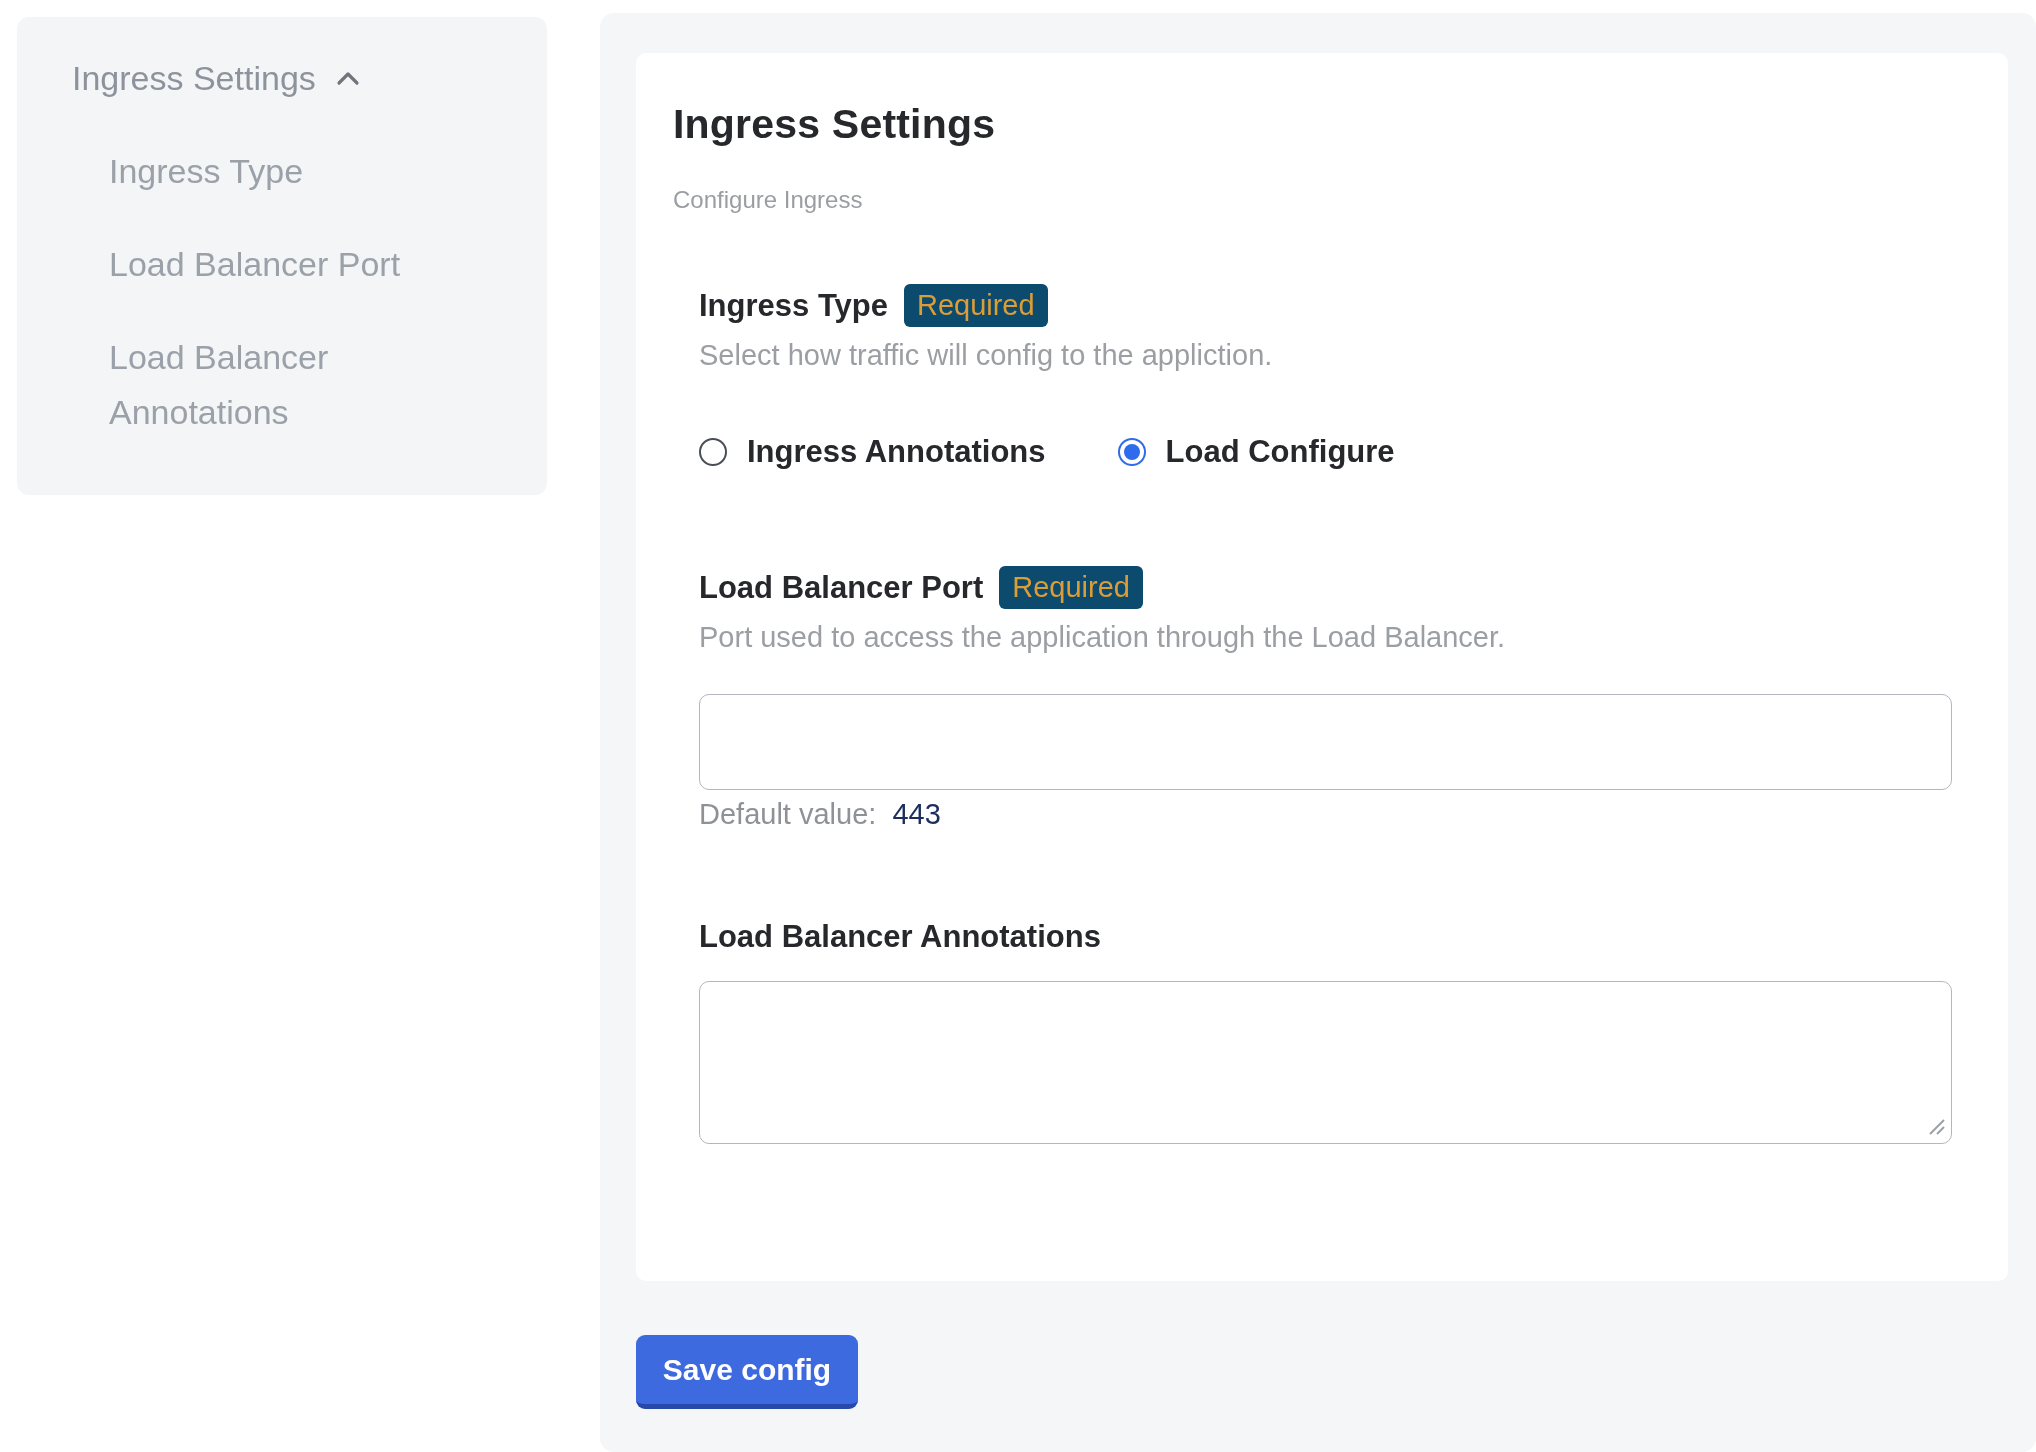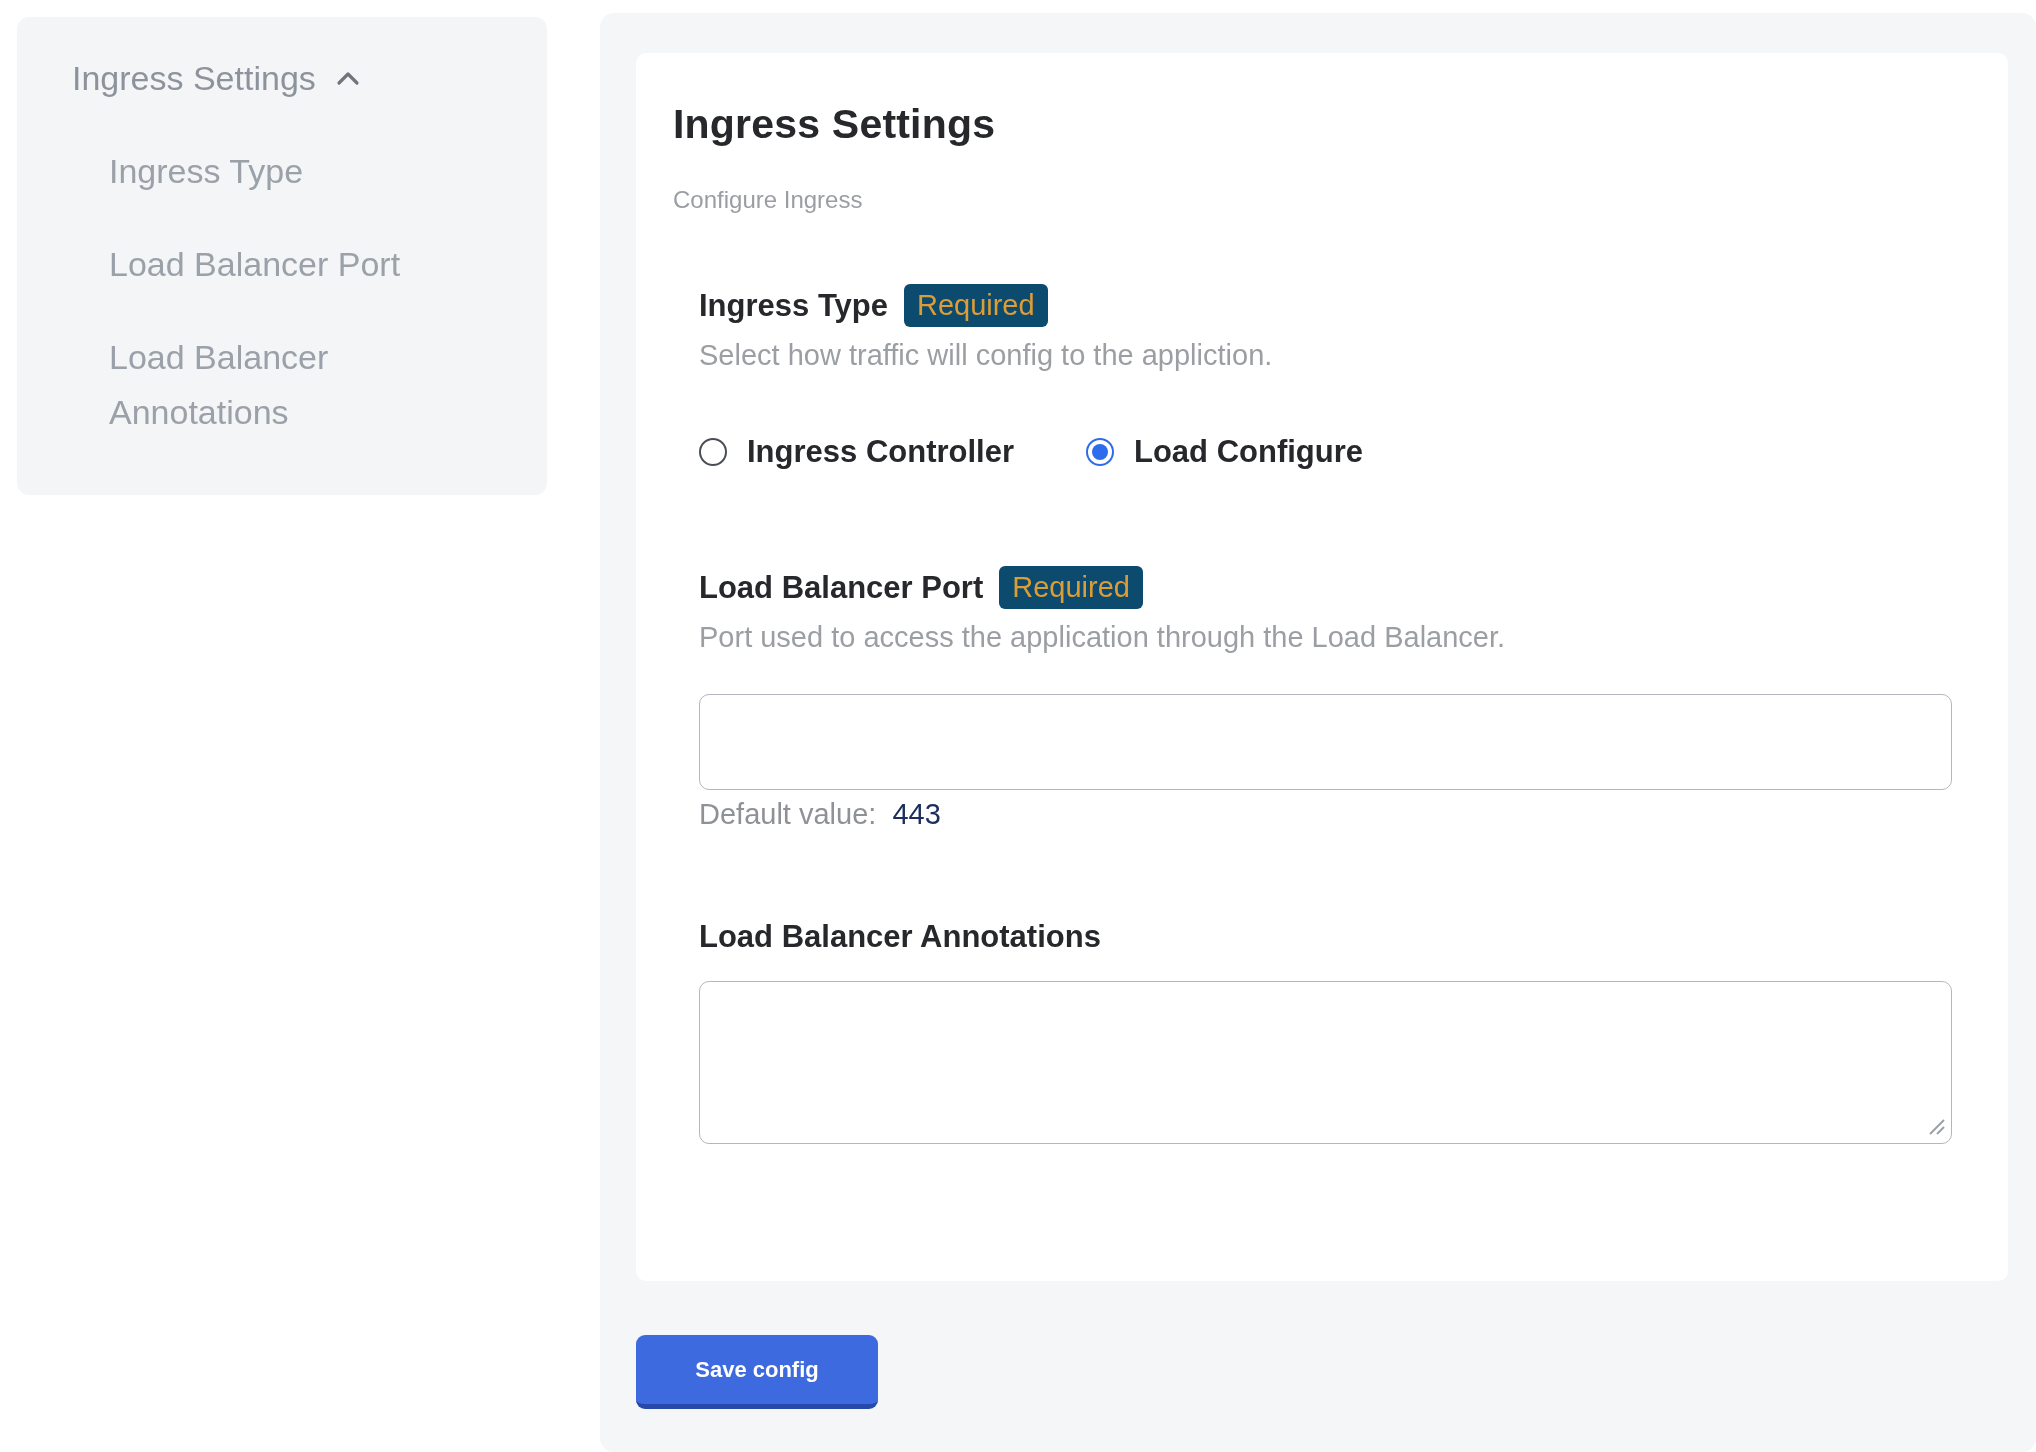--- a/index.html
+++ b/index.html
@@ -53,23 +53,23 @@
   .default-note .val { color:#1c2d5e; margin-left:8px; }
 
   .textarea-wrap { position:relative; width:1253px; margin-top:26px; }
   .textarea { display:block; width:100%; height:163px; resize:none;
     border:1.5px solid #b3b7bd; border-radius:10px; background:#fff;
     font-size:29px; padding:16px 22px; color:#26282c; outline:none;
     font-family:"Liberation Sans", sans-serif; }
   .resize-handle { position:absolute; right:6px; bottom:8px; width:22px; height:22px;
     cursor:nwse-resize; }
 
-  .save-btn { position:absolute; left:36px; top:1322px; width:242px; height:74px;
+  .save-btn { position:absolute; left:36px; top:1322px; width:222px; height:74px;
     background:#3e6ae0; border:none; border-bottom:5px solid #2749ac;
-    border-radius:9px; color:#ffffff; font-size:22px; font-weight:700;
+    border-radius:9px; color:#ffffff; font-size:30px; font-weight:700;
     font-family:"Liberation Sans", sans-serif; cursor:pointer; }
 </style>
 </head>
 <body>
 
 <nav class="sidebar">
   <div class="sidebar-header">
     <span>Ingress Settings</span>
     <span style="display:inline-flex;">
       <svg width="32" height="32" viewBox="0 0 32 32" fill="none">
@@ -91,21 +91,21 @@
     <div class="section mt-ingress">
       <div class="section-heading">
         <span class="section-label">Ingress Type</span>
         <span class="badge">Required</span>
       </div>
       <div class="section-desc">Select how traffic will config to the appliction.</div>
 
       <div class="radio-group">
         <div class="radio-option">
           <span class="radio"></span>
-          <span class="radio-label">Ingress Controller</span>
+          <span class="radio-label">Ingress Annotations</span>
         </div>
         <div class="radio-option">
           <span class="radio checked"></span>
           <span class="radio-label">Load Configure</span>
         </div>
       </div>
     </div>
 
     <div class="section mt-port">
       <div class="section-heading">

